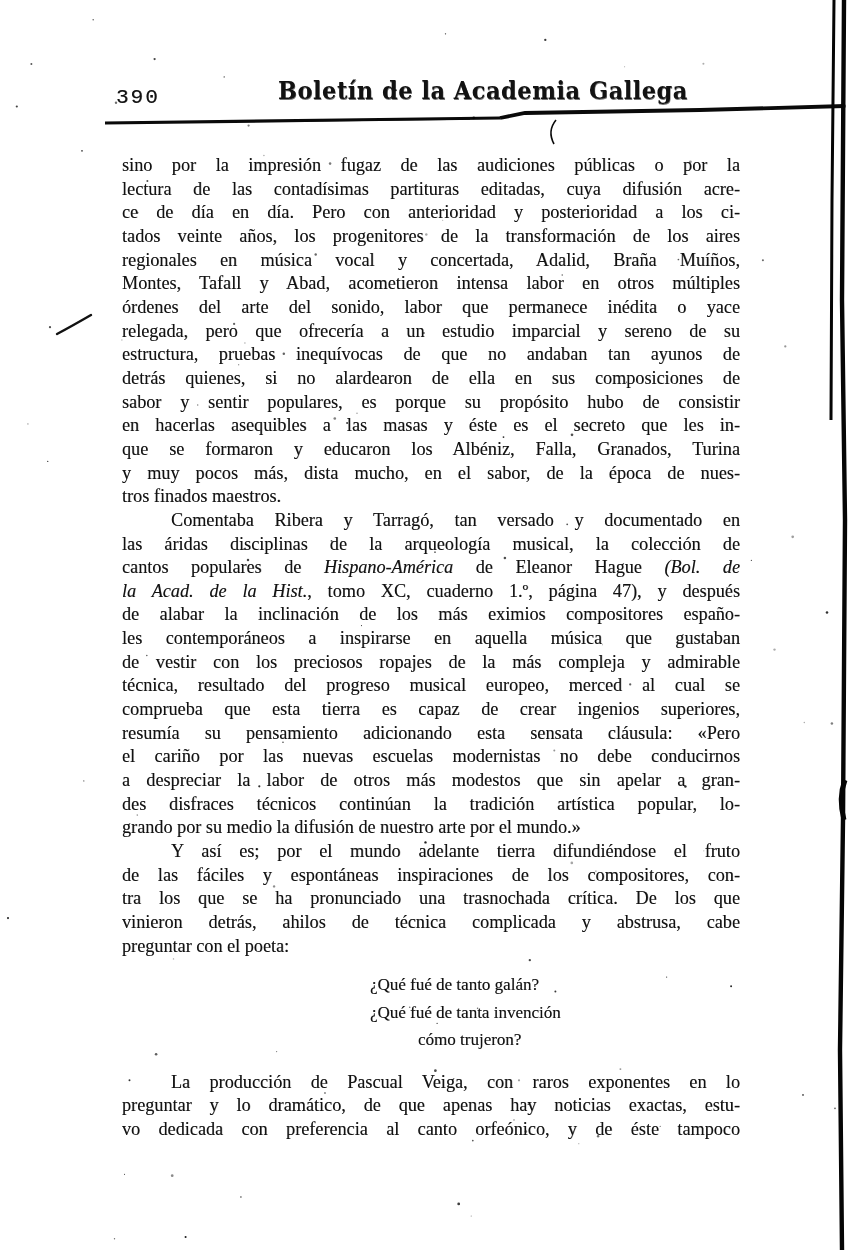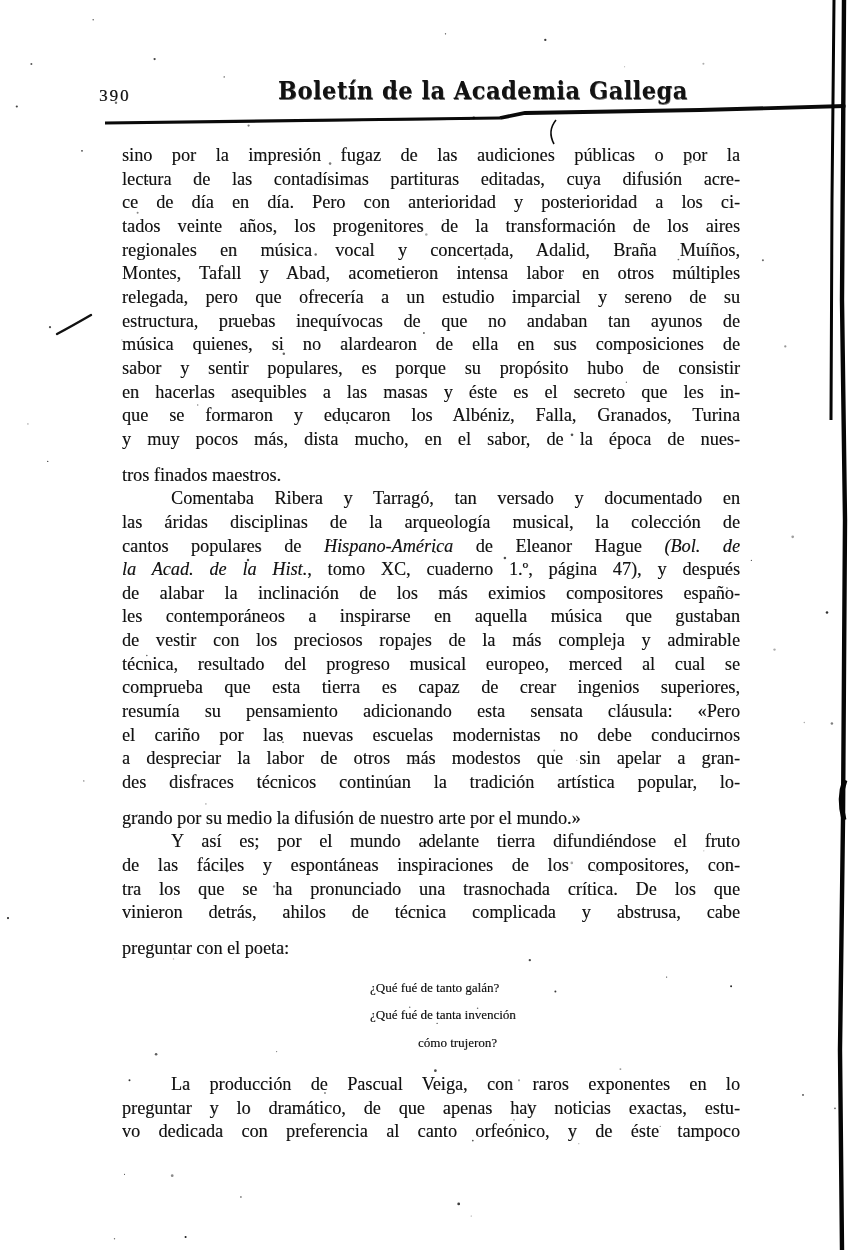--- a/index.html
+++ b/index.html
@@ -8,50 +8,50 @@
     background: #ffffff;
     position: relative;
     overflow: hidden;
     font-family: "Liberation Serif", serif;
     color: #121212;
   }
   .page { position: absolute; inset: 0; }
 
   
   .page-number {
-    position: absolute; left: 99px; top: 86px;
-    font-size: 17px; letter-spacing: 2px;
-    font-family: Liberation Serif, serif;
+    position: absolute; left: 116px; top: 86px;
+    font-size: 21px; letter-spacing: 2px;
+    font-family: Liberation Mono, monospace;
     text-shadow: 0.4px 0.4px 0 rgba(0,0,0,0.5);
   }
   .page-title {
     position: absolute; left: 278px; top: 78px;
     font-size: 22.5px; font-weight: 700;
     font-family: "DejaVu Serif", serif;
     letter-spacing: 0.5px;
     transform: scaleY(1.04);
     text-shadow: 0.5px 0.4px 0 rgba(0,0,0,0.55);
     white-space: nowrap;
   }
 
   
   .text-block {
-    position: absolute; left: 122px; top: 144px; width: 618px;
+    position: absolute; left: 122px; top: 154px; width: 618px;
     font-size: 18.2px; line-height: 23.65px;
     text-shadow: 0.35px 0.3px 0 rgba(0,0,0,0.4);
   }
   .para { margin: 0; }
   .ln { text-align: justify; text-align-last: justify; }
-  .ln.last { text-align-last: left; margin-top: 12px; }
+  .ln.last { text-align-last: left; }
   .ln.indent { text-indent: 49px; }
   .it { font-style: italic; }
 
   .verse {
     margin: 13px 0 17px 248px;
-    font-size: 13px; line-height: 27.5px;
+    font-size: 17px; line-height: 27.5px;
     text-shadow: 0.35px 0.3px 0 rgba(0,0,0,0.4);
   }
   .vln { white-space: nowrap; }
   .vln.vindent { padding-left: 48px; }
 
   
   svg.artifacts { position: absolute; inset: 0; pointer-events: none; }
 </style>
 </head>
 <body>
@@ -191,23 +191,24 @@
   </svg>
 
   <div class="text-block">
       <div class="para">
         <div class="ln">sino por la impresión fugaz de las audiciones públicas o por la</div>
         <div class="ln">lectura de las contadísimas partituras editadas, cuya difusión acre-</div>
         <div class="ln">ce de día en día. Pero con anterioridad y posterioridad a los ci-</div>
         <div class="ln">tados veinte años, los progenitores de la transformación de los aires</div>
         <div class="ln">regionales en música vocal y concertada, Adalid, Braña Muíños,</div>
         <div class="ln">Montes, Tafall y Abad, acometieron intensa labor en otros múltiples</div>
+        <div class="ln">órdenes del arte del sonido, labor que permanece inédita o yace</div>
         <div class="ln">relegada, pero que ofrecería a un estudio imparcial y sereno de su</div>
         <div class="ln">estructura, pruebas inequívocas de que no andaban tan ayunos de</div>
-        <div class="ln">música quienes, si no alardearon de ella en sus composiciones de</div>
+        <div class="ln">detrás quienes, si no alardearon de ella en sus composiciones de</div>
         <div class="ln">sabor y sentir populares, es porque su propósito hubo de consistir</div>
         <div class="ln">en hacerlas asequibles a las masas y éste es el secreto que les in-</div>
         <div class="ln">que se formaron y educaron los Albéniz, Falla, Granados, Turina</div>
         <div class="ln">y muy pocos más, dista mucho, en el sabor, de la época de nues-</div>
         <div class="ln last">tros finados maestros.</div>
       </div>
       <div class="para">
         <div class="ln indent">Comentaba Ribera y Tarragó, tan versado y documentado en</div>
         <div class="ln">las áridas disciplinas de la arqueología musical, la colección de</div>
         <div class="ln"><span>cantos populares de </span><span class="it">Hispano-América</span><span> de Eleanor Hague </span><span class="it">(Bol. de</span></div>

